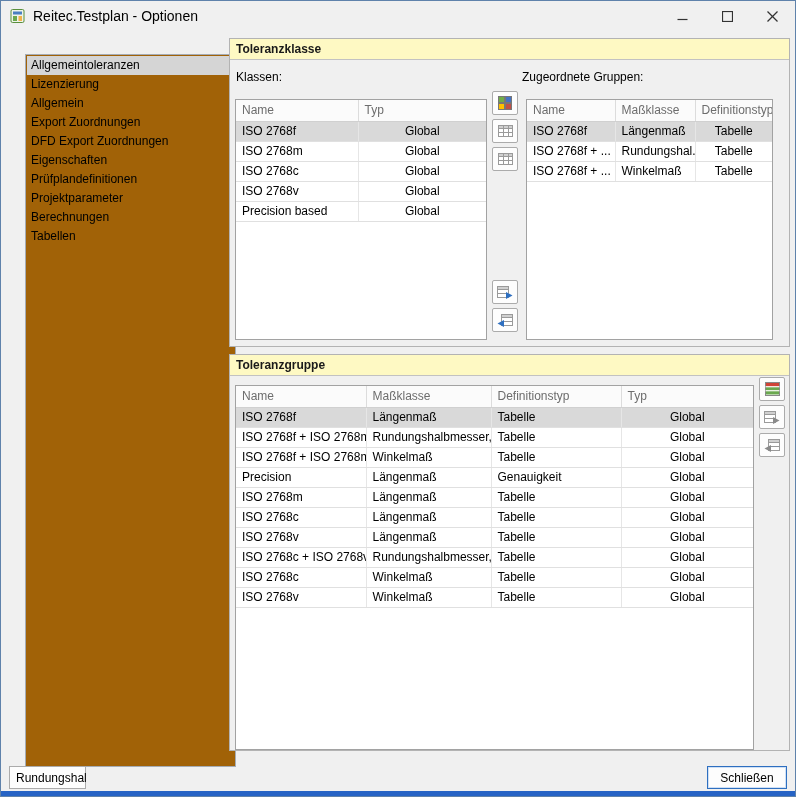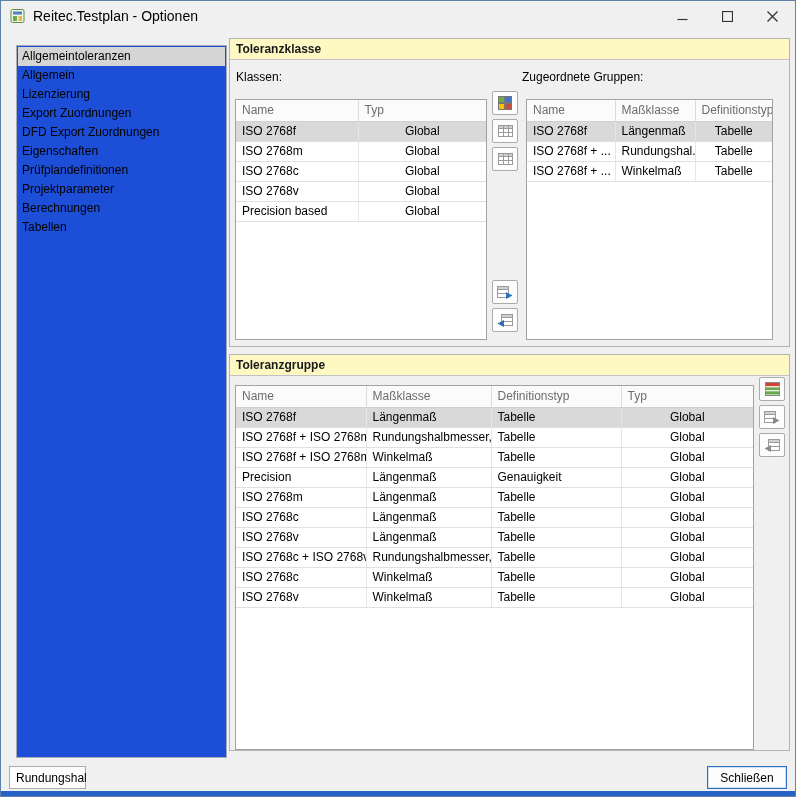--- a/index.html
+++ b/index.html
@@ -25,22 +25,22 @@
   .app-icon { width: 16px; height: 16px; display: inline-flex; }
   .title { font-size: 14px; color: #000; margin-left: 7px; }
   .win-controls { position: absolute; right: 0; top: 0; height: 30px; display: flex; }
   .wbtn {
     width: 45px; height: 30px; display: flex; align-items: center; justify-content: center;
     background: transparent; border: none; padding: 0; cursor: default;
   }
   
   .sidebar {
     position: absolute; left: 8px; top: 37px; width: 211px; height: 713px;
-    background: #1d4ed8; border: 1px solid #a5acb5;
-    margin: 7px; padding: 1px; list-style: none; overflow: hidden;
+    background: #a16207; border: 1px solid #a5acb5;
+    margin: 16px; padding: 1px; list-style: none; overflow: hidden;
   }
   .sidebar li { height: 19px; line-height: 19px; font-size: 12px; padding: 0 4px; white-space: nowrap; color: #000; }
   .sidebar li.sel { background: #d5d5d5; }
   
   .group {
     position: absolute; left: 228px; width: 561px;
     background: #f0f0f0; border: 1px solid #b3b3b3;
   }
   .g1 { top: 37px; height: 309px; }
   .g2 { top: 353px; height: 397px; }
@@ -130,22 +130,22 @@
               <line x1="0.5" y1="0.5" x2="10.5" y2="10.5" stroke="#333" stroke-width="1.2"></line>
               <line x1="10.5" y1="0.5" x2="0.5" y2="10.5" stroke="#333" stroke-width="1.2"></line>
             </svg>
         </span>
       </button>
     </div>
   </div>
 
   <ul class="sidebar">
       <li class="sel">Allgemeintoleranzen</li>
+      <li class="">Lizenzierung</li>
       <li class="">Allgemein</li>
-      <li class="">Lizenzierung</li>
       <li class="">Export Zuordnungen</li>
       <li class="">DFD Export Zuordnungen</li>
       <li class="">Eigenschaften</li>
       <li class="">Prüfplandefinitionen</li>
       <li class="">Projektparameter</li>
       <li class="">Berechnungen</li>
       <li class="">Tabellen</li>
     </ul>
 
   <div class="group g1">

